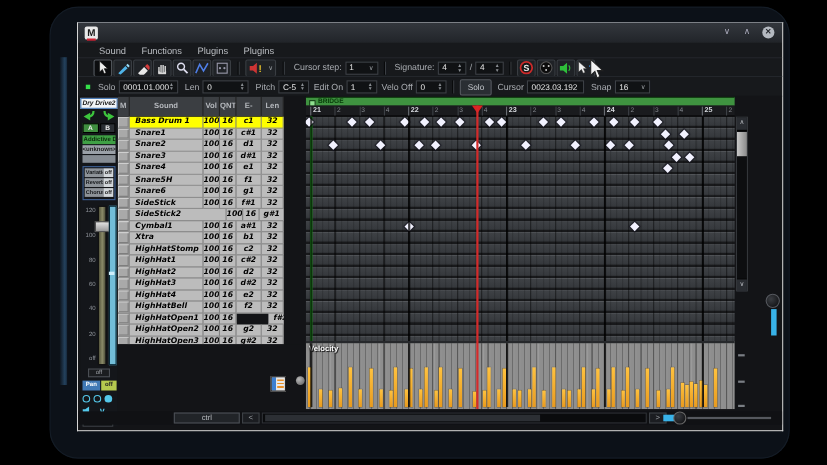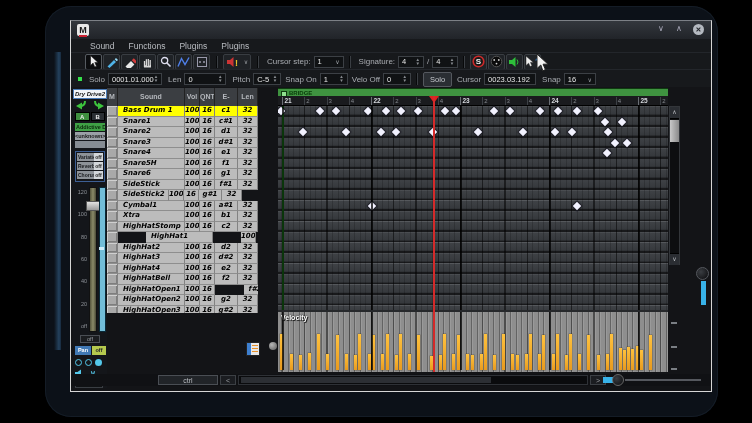--- a/index.html
+++ b/index.html
@@ -305,21 +305,21 @@
           </span>
       </span>
       <span class="lbl" style="margin-left:6px">Pitch</span>
       <span class="fld" style="width:28px">
         <span>C-5</span>
         <span class="updn" style="margin-left:auto">
             <span>▲</span>
             <span>▼</span>
           </span>
       </span>
-      <span class="lbl" style="margin-left:4px">Snap On</span>
+      <span class="lbl" style="margin-left:4px">Edit On</span>
       <span class="fld" style="width:28px">
         <span>1</span>
         <span class="updn" style="margin-left:auto">
             <span>▲</span>
             <span>▼</span>
           </span>
       </span>
       <span class="lbl" style="margin-left:4px">Velo Off</span>
       <span class="fld" style="width:28px">
         <span>0</span>
@@ -479,21 +479,21 @@
             <div class="drow" style="top: 73.5px;">
               <span class="mcell" style="width: 11px;"></span>
               <span class="snd" style="width: 67px;">SideStick</span>
               <span style="width: 15px;">100</span>
               <span style="width: 15px;">16</span>
               <span style="width: 23px;">f#1</span>
               <span style="width: 20px;">32</span>
             </div>
             <div class="drow" style="top: 84px;">
               <span class="mcell" style="width: 11px;"></span>
-              <span class="snd" style="width: 51px;">SideStick2</span>
+              <span class="snd" style="width: 88px;">SideStick2</span>
               <span style="width: 15px;">100</span>
               <span style="width: 15px;">16</span>
               <span style="width: 23px;">g#1</span>
               <span style="width: 20px;">32</span>
             </div>
             <div class="drow" style="top: 94.5px;">
               <span class="mcell" style="width: 11px;"></span>
               <span class="snd" style="width: 67px;">Cymbal1</span>
               <span style="width: 15px;">100</span>
               <span style="width: 15px;">16</span>
@@ -509,21 +509,21 @@
               <span style="width: 20px;">32</span>
             </div>
             <div class="drow" style="top: 115.5px;">
               <span class="mcell" style="width: 11px;"></span>
               <span class="snd" style="width: 67px;">HighHatStomp</span>
               <span style="width: 15px;">100</span>
               <span style="width: 15px;">16</span>
               <span style="width: 23px;">c2</span>
               <span style="width: 20px;">32</span>
             </div>
-            <div class="drow" style="top: 126px; gap: 28px;">
+            <div class="drow" style="top: 126px;">
               <span class="mcell" style="width: 11px;"></span>
               <span class="snd" style="width: 67px;">HighHat1</span>
               <span style="width: 15px;">100</span>
               <span style="width: 15px;">16</span>
               <span style="width: 23px;">c#2</span>
               <span style="width: 20px;">32</span>
             </div>
             <div class="drow" style="top: 136.5px;">
               <span class="mcell" style="width: 11px;"></span>
               <span class="snd" style="width: 67px;">HighHat2</span>

